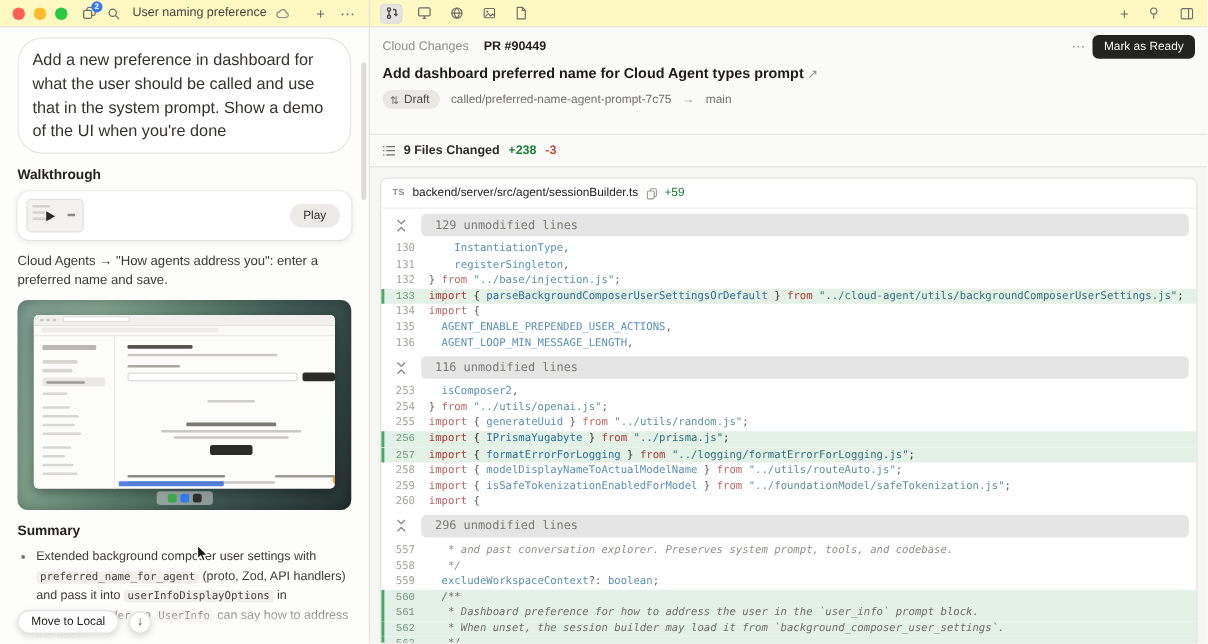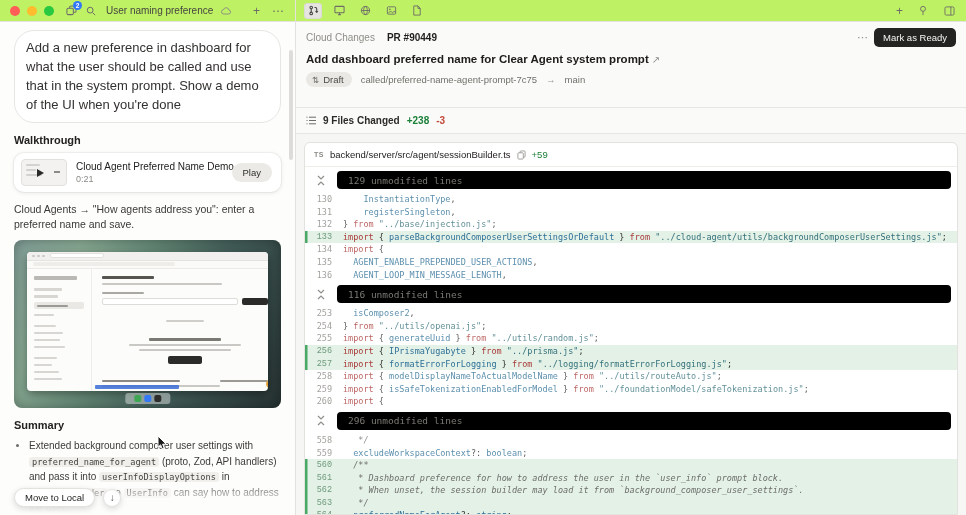--- a/index.html
+++ b/index.html
@@ -1,20 +1,20 @@
 <!DOCTYPE html>
 <html><head>
 <meta charset="utf-8">
 <style>
   * { margin:0; padding:0; box-sizing:border-box; }
   html,body { width:966px; height:515px; overflow:hidden; }
   body { font-family:"Liberation Sans", sans-serif; background:#fff; position:relative; color:#2c2b28; }
 
   
-  .topbar { display:flex; height:22px; background:#bef264; border-bottom:1px solid #e3e2df; }
+  .topbar { display:flex; height:22px; background:#fef9c3; border-bottom:1px solid #e3e2df; }
   .tb-left { width:296px; flex:none; display:flex; align-items:center; gap:6px; padding:0 8px 0 10px; border-right:1px solid #e3e2df; }
   .lights { display:flex; gap:7px; margin-right:4px; }
   .light { width:10px; height:10px; border-radius:50%; }
   .light.r { background:#ff5f57; } .light.y { background:#febc2e; } .light.g { background:#28c840; }
   .tb-icon { position:relative; width:14px; height:14px; display:flex; align-items:center; justify-content:center; color:#6d6c68; }
   .tb-icon svg { display:block; }
   .badge { position:absolute; top:-3px; right:-4px; background:#3478f6; color:#fff; font-size:6.5px; line-height:9px; min-width:9px; height:9px; border-radius:5px; text-align:center; font-weight:700; }
   .tab-title { font-size:10px; color:#454440; margin-left:2px; white-space:nowrap; }
   .tb-spacer { flex:1; }
   .tb-txtbtn { font-size:12px; color:#6d6c68; padding:0 3px; line-height:14px; }
@@ -101,21 +101,21 @@
   .file-card { margin:8px 8px 0; background:#fff; border:1px solid #e3e2df; border-radius:6px 6px 0 0; overflow:hidden; }
   .file-head { display:flex; align-items:center; gap:6px; padding:6px 9px; border-bottom:1px solid #eeedea; }
   .ts-badge { font-size:7px; font-weight:700; color:#8a8985; letter-spacing:.5px; }
   .file-path { font-size:9.5px; font-weight:400; color:#232220; }
   .copy-icon { color:#9a9994; display:flex; }
   .file-adds { font-size:9.5px; color:#1a7f37; }
 
   .hunk { display:flex; align-items:stretch; gap:6px; padding:4px 6px; }
   .expander { width:20px; flex:none; display:flex; flex-direction:column; align-items:center; justify-content:center; gap:1px; color:#8f8e8a; cursor:default; }
   .expander svg { display:block; }
-  .hunk-bar { flex:1; background:#000000; border-radius:4px; display:flex; align-items:center; padding-left:11px; font-size:9.5px; color:#7b7a74; height:18px; }
+  .hunk-bar { flex:1; background:#e5e5e5; border-radius:4px; display:flex; align-items:center; padding-left:11px; font-size:9.5px; color:#7b7a74; height:18px; }
 
   .code { font-family:"DejaVu Sans Mono", monospace; font-size:8.5px; }
   .crow { display:flex; white-space:pre; line-height:12.6px; height:12.6px; }
   .gut { width:38px; flex:none; text-align:right; padding-right:11px; color:#a3a29d; }
   .txt { flex:1; overflow:hidden; }
   .crow.added { background:#e3f1e7; box-shadow:inset 2.5px 0 0 #48a966; }
   .crow.added .gut { color:#6f9a7c;font-family:Liberation Mono, monospace; }
   .crow.ctx .txt { opacity:.78; }
   .tk-k { color:#a93a38; } .tk-s { color:#33707a; } .tk-t { color:#2e7097; }
   .tk-p { color:#2e2d2a; } .tk-c { color:#6e6e6a; font-style:italic; }
@@ -211,24 +211,20 @@
 
     <div class="lp-h">Walkthrough</div>
 
     <div class="video-card">
       <div class="thumb">
         <span class="tline" style="top:4px;width:14px;"></span>
         <span class="tline" style="top:9px;width:10px;"></span>
         <span class="tline" style="top:14px;width:16px;"></span>
         <span class="play-tri"></span>
         <span class="dash"></span>
-      </div>
-      <div class="v-meta">
-        <span class="v-title">Cloud Agent Preferred Name Demo</span>
-        <span class="v-time">0:21</span>
       </div>
       <span class="play-btn">Play</span>
     </div>
 
     <div class="caption">Cloud Agents → "How agents address you": enter a preferred name and save.</div>
 
     <div class="shot">
       <div class="bwin">
         <div class="bbar">
             <span class="bdot"></span>
@@ -314,21 +310,21 @@
 
   <section class="right">
     <div class="pr-head">
       <div class="pr-row1">
         <span class="crumb">Cloud Changes</span>
         <span class="pr-num">PR #90449</span>
         <span class="row-spacer"></span>
         <span class="dots-btn">⋯</span>
         <span class="ready-btn">Mark as Ready</span>
       </div>
-      <div class="pr-title"><span>Add dashboard preferred name for Clear Agent system prompt</span><span class="ext-arrow">↗</span></div>
+      <div class="pr-title"><span>Add dashboard preferred name for Cloud Agent types prompt</span><span class="ext-arrow">↗</span></div>
       <div class="pr-meta">
         <span class="draft-pill">
           <span style="font-size:8.5px;color:#6d6c68;">⇅</span>
           <span>Draft</span>
         </span>
         <span class="branch">called/preferred-name-agent-prompt-7c75</span>
         <span class="meta-arrow">→</span>
         <span class="branch">main</span>
       </div>
     </div>
@@ -397,20 +393,21 @@
             <div class="expander">
               <svg width="8" height="5" viewBox="0 0 8 5" fill="none" stroke="#8f8e8a" stroke-width="1.2">
                 <path d="M1 1l3 3 3-3"></path>
               </svg>
               <svg width="8" height="5" viewBox="0 0 8 5" fill="none" stroke="#8f8e8a" stroke-width="1.2">
                 <path d="M1 4l3-3 3 3"></path>
               </svg>
             </div>
             <div class="hunk-bar">296 unmodified lines</div>
           </div>
+          <div class="crow ctx"><span class="gut">557</span><span class="txt"><span class="tk-c">   * and past conversation explorer. Preserves system prompt, tools, and codebase.</span></span></div>
           <div class="crow ctx"><span class="gut">558</span><span class="txt"><span class="tk-c">   */</span></span></div>
           <div class="crow ctx"><span class="gut">559</span><span class="txt"><span class="tk-p">  </span><span class="tk-t">excludeWorkspaceContext</span><span class="tk-p">?: </span><span class="tk-t">boolean</span><span class="tk-p">;</span></span></div>
           <div class="crow added"><span class="gut">560</span><span class="txt"><span class="tk-c">  /**</span></span></div>
           <div class="crow added"><span class="gut">561</span><span class="txt"><span class="tk-c">   * Dashboard preference for how to address the user in the `user_info` prompt block.</span></span></div>
           <div class="crow added"><span class="gut">562</span><span class="txt"><span class="tk-c">   * When unset, the session builder may load it from `background_composer_user_settings`.</span></span></div>
           <div class="crow added"><span class="gut">563</span><span class="txt"><span class="tk-c">   */</span></span></div>
           <div class="crow added"><span class="gut">564</span><span class="txt"><span class="tk-p">  </span><span class="tk-t">preferredNameForAgent</span><span class="tk-p">?: </span><span class="tk-t">string</span><span class="tk-p">;</span></span></div>
         </div>
     </div>
   </section>

